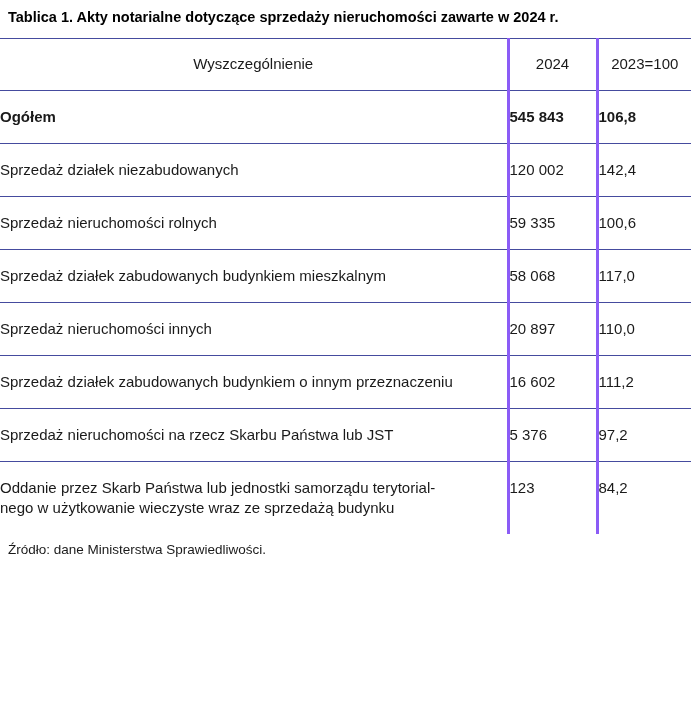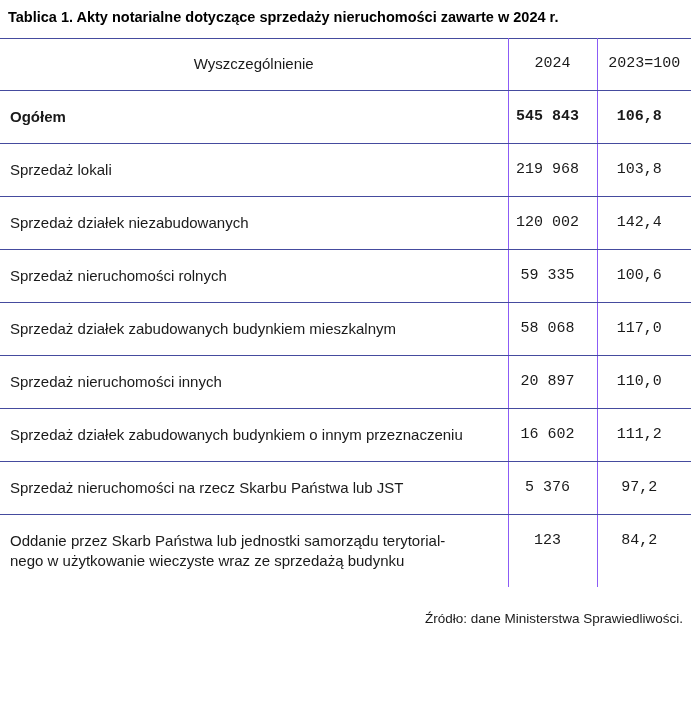--- a/index.html
+++ b/index.html
@@ -37,53 +37,51 @@
   .stat-table th {
     font-weight: normal;
     font-size: 15px;
     line-height: 20px;
     text-align: center;
     padding: 15px 4px 16px 4px;
     border-bottom: 1px solid #454b9e;
     vertical-align: middle;
   }
   .stat-table th.v, .stat-table td.v {
-    border-left: 1px solid #8b5cf6;
-    font-family: Liberation Mono, monospace;
+    border-left: 3px solid #8b5cf6;
   }
   .stat-table td {
     font-size: 15px;
     line-height: 20px;
     padding: 16px 0 16px 0;
     border-bottom: 1px solid #454b9e;
     vertical-align: top;
   }
   .stat-table td.label-cell {
-    padding-left: 10px;
+    padding-left: 0;
     padding-right: 12px;
     text-align: left;
     white-space: pre-line;
   }
   .stat-table td.num-cell {
-    text-align: center;
+    text-align: left;
     padding-right: 10px;
   }
   .stat-table tr.bold-row td {
     font-weight: bold;
   }
   .stat-table tbody tr:last-child td {
     border-bottom: none;
     margin-top: 48px;
   }
   .source-note {
     font-size: 13.5px;
     line-height: 17px;
-    margin: 23px 8px 0 8px;
+    margin: 7px 8px 0 8px;
     color: #1a1a1a;
-    text-align: right;
   }
 </style>
 </head>
 <body>
 
 <div class="page">
 
   <h1 class="table-title">Tablica 1. Akty notarialne dotyczące sprzedaży nieruchomości zawarte w 2024 r.</h1>
 
   <table class="stat-table">
@@ -97,25 +95,20 @@
         <th>Wyszczególnienie</th>
         <th class="v">2024</th>
         <th class="v">2023=100</th>
       </tr>
     </thead>
     <tbody>
       <tr class="bold-row">
         <td class="label-cell">Ogółem</td>
         <td class="num-cell v">545 843</td>
         <td class="num-cell v">106,8</td>
-      </tr>
-      <tr>
-        <td class="label-cell">Sprzedaż lokali</td>
-        <td class="num-cell v">219 968</td>
-        <td class="num-cell v">103,8</td>
       </tr>
       <tr>
         <td class="label-cell">Sprzedaż działek niezabudowanych</td>
         <td class="num-cell v">120 002</td>
         <td class="num-cell v">142,4</td>
       </tr>
       <tr>
         <td class="label-cell">Sprzedaż nieruchomości rolnych</td>
         <td class="num-cell v">59 335</td>
         <td class="num-cell v">100,6</td>

